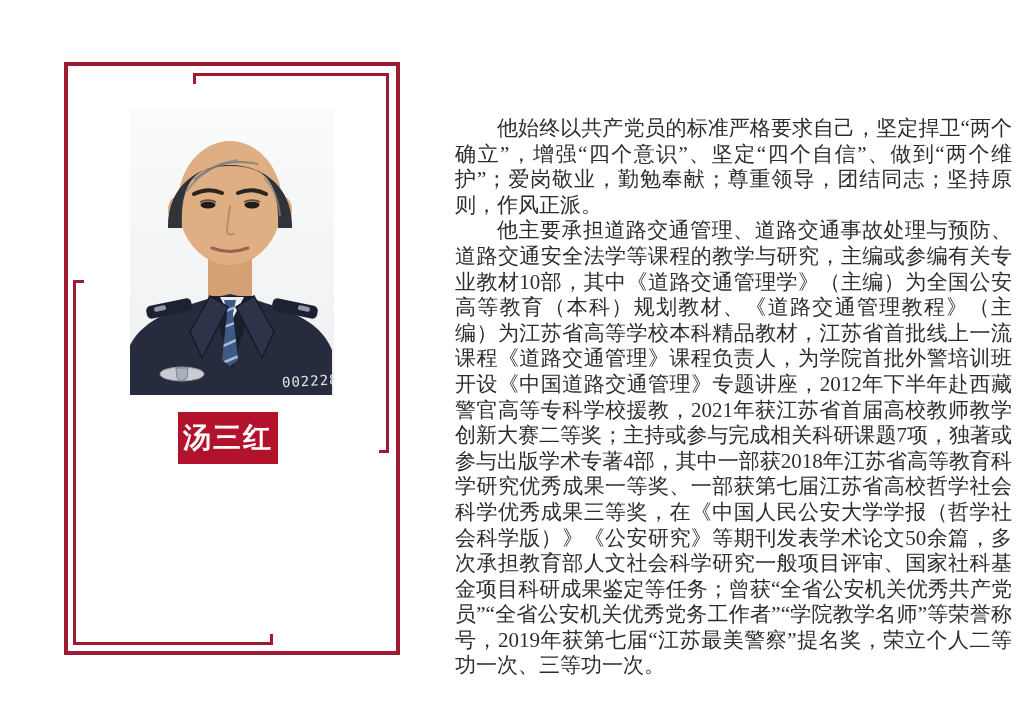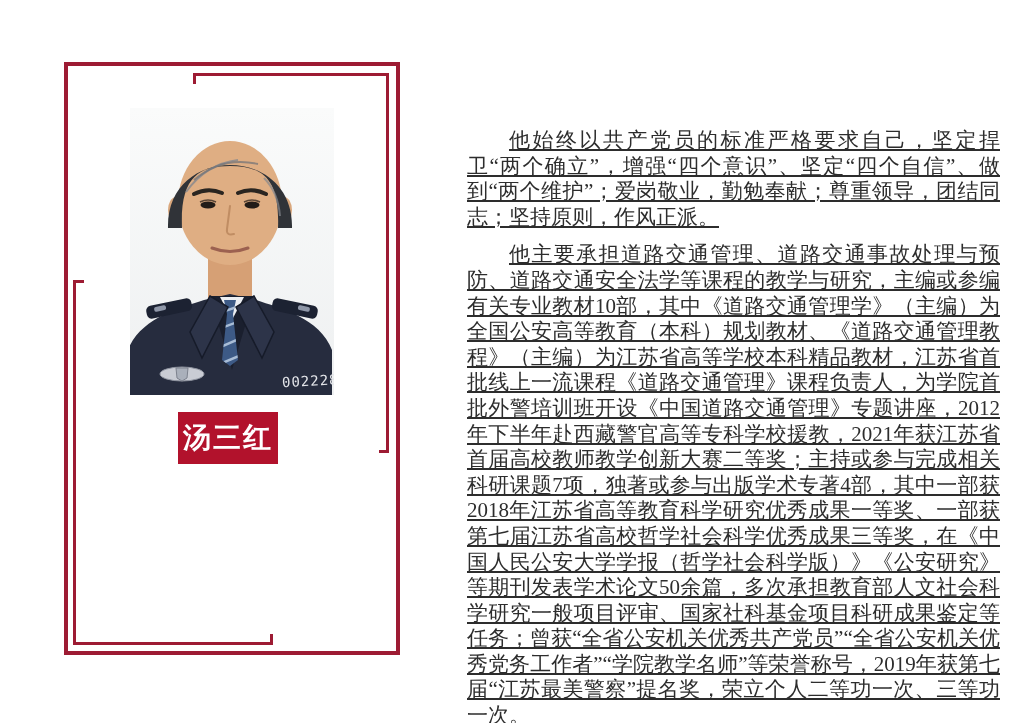--- a/index.html
+++ b/index.html
@@ -41,21 +41,21 @@
   .bio{
     position:absolute;left:132px;top:470px;width:240px;
     font-size:21px;line-height:36px;color:#1e2029;letter-spacing:1px;
   }
   .bio div{white-space:nowrap;}
   
   .article{
     position:absolute;left:455px;top:116px;width:557px;
     font-size:21px;line-height:25.6px;color:#2d2d2d;text-align:justify;
   }
-  .article p{margin:12px;text-indent:2em;text-decoration:underline;}
+  .article p{margin:0;text-indent:2em;}
 </style>
 </head>
 <body>
 
 <div class="page">
 
   <div class="frame-outer"></div>
   <div class="frame-tr"></div>
   <div class="frame-bl"></div>
   <div class="hook hook-tr-start"></div>

